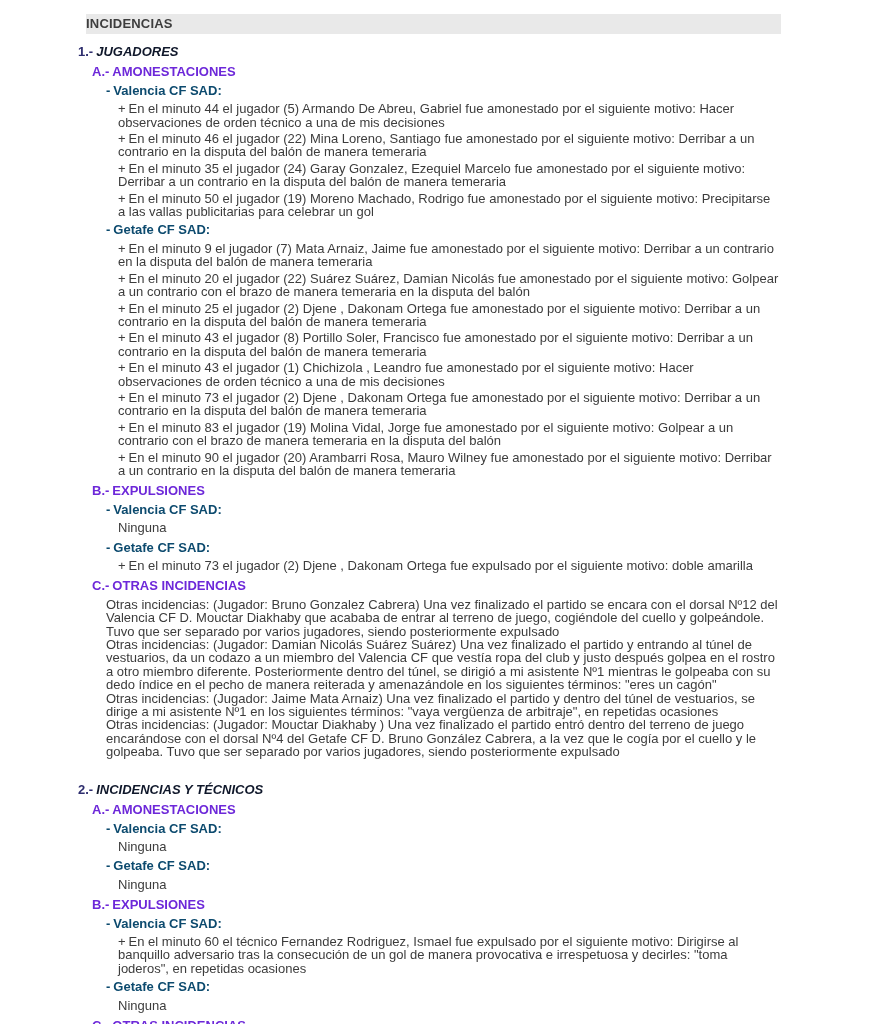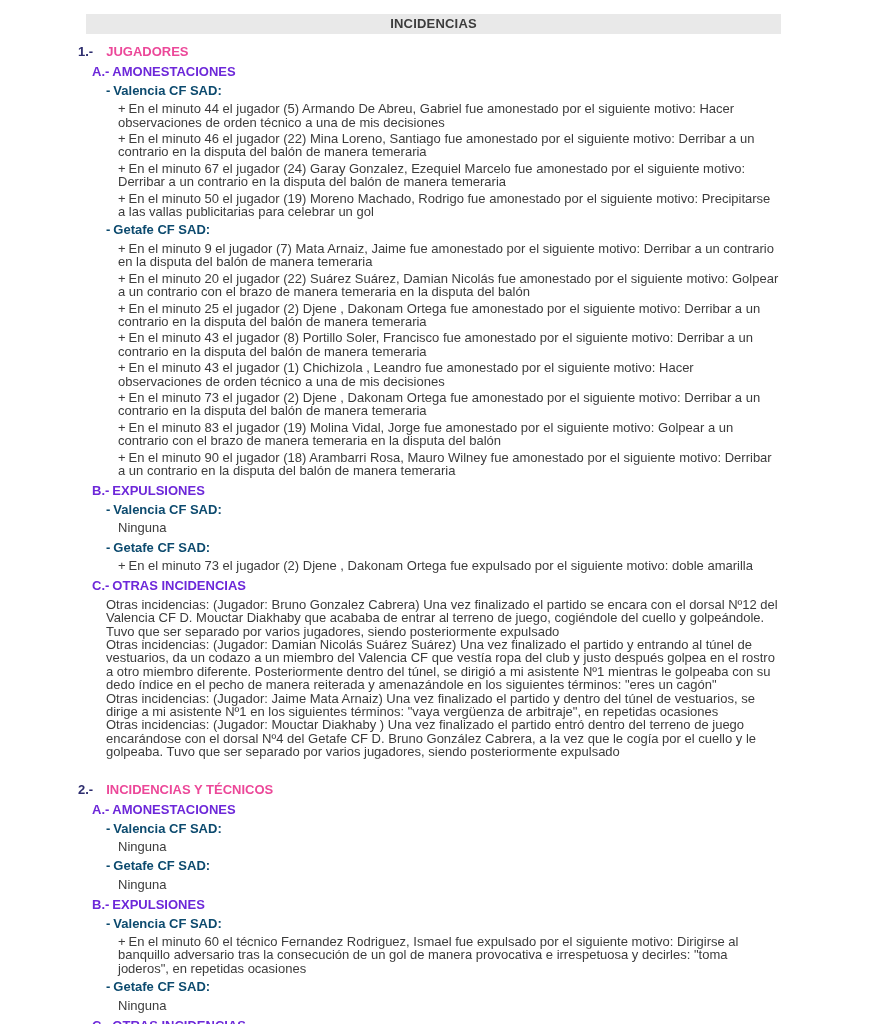--- a/index.html
+++ b/index.html
@@ -18,31 +18,31 @@
     -webkit-font-smoothing: antialiased;
   }
   .doc {
     margin: 14px 96px 0 78px;
   }
   .title-bar {
     margin-left: 8px;
     height: 20px;
     line-height: 20px;
     background: #e9e9e9;
-    text-align: center;
+    text-align: left;
     font-weight: bold;
     color: #3d3d3d;
     letter-spacing: 0.2px;
   }
   .h-section {
     margin: 11px 0 6px 0;
     font-weight: bold;
   }
   .h-section .num   { color: #2e2e6e; }
-  .h-section .ttl   { color: #ec4899; margin-left: 13px; }
+  .h-section .ttl   { color: #0f172a; margin-left: 3px; font-style: italic; }
   .h-sub {
     padding-left: 14px;
     margin: 7px 0 5px 0;
     font-weight: bold;
     color: #6d28d9;
   }
   .h-sub .ttl { margin-left: 3px; }
   .h-team {
     padding-left: 28px;
     margin: 5px 0 5px 0;
@@ -72,31 +72,31 @@
   <div class="title-bar">
     <span>INCIDENCIAS</span>
   </div>
   <div id="sections-root">
       <div class="section">
         <div class="h-section"><span class="num">1.-</span><span class="ttl">JUGADORES</span></div>
         <div class="h-sub"><span class="num">A.-</span><span class="ttl">AMONESTACIONES</span></div>
         <div class="h-team"><span class="num">-</span><span class="ttl">Valencia CF SAD:</span></div>
         <div class="item"><span class="marker">+</span><span class="txt">En el minuto 44 el jugador (5) Armando De Abreu, Gabriel fue amonestado por el siguiente motivo: Hacer observaciones de orden técnico a una de mis decisiones</span></div>
         <div class="item"><span class="marker">+</span><span class="txt">En el minuto 46 el jugador (22) Mina Loreno, Santiago fue amonestado por el siguiente motivo: Derribar a un contrario en la disputa del balón de manera temeraria</span></div>
-        <div class="item"><span class="marker">+</span><span class="txt">En el minuto 67 el jugador (24) Garay Gonzalez, Ezequiel Marcelo fue amonestado por el siguiente motivo: Derribar a un contrario en la disputa del balón de manera temeraria</span></div>
+        <div class="item"><span class="marker">+</span><span class="txt">En el minuto 35 el jugador (24) Garay Gonzalez, Ezequiel Marcelo fue amonestado por el siguiente motivo: Derribar a un contrario en la disputa del balón de manera temeraria</span></div>
         <div class="item"><span class="marker">+</span><span class="txt">En el minuto 50 el jugador (19) Moreno Machado, Rodrigo fue amonestado por el siguiente motivo: Precipitarse a las vallas publicitarias para celebrar un gol</span></div>
         <div class="h-team"><span class="num">-</span><span class="ttl">Getafe CF SAD:</span></div>
         <div class="item"><span class="marker">+</span><span class="txt">En el minuto 9 el jugador (7) Mata Arnaiz, Jaime fue amonestado por el siguiente motivo: Derribar a un contrario en la disputa del balón de manera temeraria</span></div>
         <div class="item"><span class="marker">+</span><span class="txt">En el minuto 20 el jugador (22) Suárez Suárez, Damian Nicolás fue amonestado por el siguiente motivo: Golpear a un contrario con el brazo de manera temeraria en la disputa del balón</span></div>
         <div class="item"><span class="marker">+</span><span class="txt">En el minuto 25 el jugador (2) Djene , Dakonam Ortega fue amonestado por el siguiente motivo: Derribar a un contrario en la disputa del balón de manera temeraria</span></div>
         <div class="item"><span class="marker">+</span><span class="txt">En el minuto 43 el jugador (8) Portillo Soler, Francisco fue amonestado por el siguiente motivo: Derribar a un contrario en la disputa del balón de manera temeraria</span></div>
         <div class="item"><span class="marker">+</span><span class="txt">En el minuto 43 el jugador (1) Chichizola , Leandro fue amonestado por el siguiente motivo: Hacer observaciones de orden técnico a una de mis decisiones</span></div>
         <div class="item"><span class="marker">+</span><span class="txt">En el minuto 73 el jugador (2) Djene , Dakonam Ortega fue amonestado por el siguiente motivo: Derribar a un contrario en la disputa del balón de manera temeraria</span></div>
         <div class="item"><span class="marker">+</span><span class="txt">En el minuto 83 el jugador (19) Molina Vidal, Jorge fue amonestado por el siguiente motivo: Golpear a un contrario con el brazo de manera temeraria en la disputa del balón</span></div>
-        <div class="item"><span class="marker">+</span><span class="txt">En el minuto 90 el jugador (18) Arambarri Rosa, Mauro Wilney fue amonestado por el siguiente motivo: Derribar a un contrario en la disputa del balón de manera temeraria</span></div>
+        <div class="item"><span class="marker">+</span><span class="txt">En el minuto 90 el jugador (20) Arambarri Rosa, Mauro Wilney fue amonestado por el siguiente motivo: Derribar a un contrario en la disputa del balón de manera temeraria</span></div>
         <div class="h-sub"><span class="num">B.-</span><span class="ttl">EXPULSIONES</span></div>
         <div class="h-team"><span class="num">-</span><span class="ttl">Valencia CF SAD:</span></div>
         <div class="none-line">Ninguna</div>
         <div class="h-team"><span class="num">-</span><span class="ttl">Getafe CF SAD:</span></div>
         <div class="item"><span class="marker">+</span><span class="txt">En el minuto 73 el jugador (2) Djene , Dakonam Ortega fue expulsado por el siguiente motivo: doble amarilla</span></div>
         <div class="h-sub"><span class="num">C.-</span><span class="ttl">OTRAS INCIDENCIAS</span></div>
         <div class="para">Otras incidencias: (Jugador: Bruno Gonzalez Cabrera) Una vez finalizado el partido se encara con el dorsal Nº12 del Valencia CF D. Mouctar Diakhaby que acababa de entrar al terreno de juego, cogiéndole del cuello y golpeándole. Tuvo que ser separado por varios jugadores, siendo posteriormente expulsado</div>
         <div class="para">Otras incidencias: (Jugador: Damian Nicolás Suárez Suárez) Una vez finalizado el partido y entrando al túnel de vestuarios, da un codazo a un miembro del Valencia CF que vestía ropa del club y justo después golpea en el rostro a otro miembro diferente. Posteriormente dentro del túnel, se dirigió a mi asistente Nº1 mientras le golpeaba con su dedo índice en el pecho de manera reiterada y amenazándole en los siguientes términos: "eres un cagón"</div>
         <div class="para">Otras incidencias: (Jugador: Jaime Mata Arnaiz) Una vez finalizado el partido y dentro del túnel de vestuarios, se dirige a mi asistente Nº1 en los siguientes términos: "vaya vergüenza de arbitraje", en repetidas ocasiones</div>
         <div class="para">Otras incidencias: (Jugador: Mouctar Diakhaby ) Una vez finalizado el partido entró dentro del terreno de juego encarándose con el dorsal Nº4 del Getafe CF D. Bruno González Cabrera, a la vez que le cogía por el cuello y le golpeaba. Tuvo que ser separado por varios jugadores, siendo posteriormente expulsado</div>

